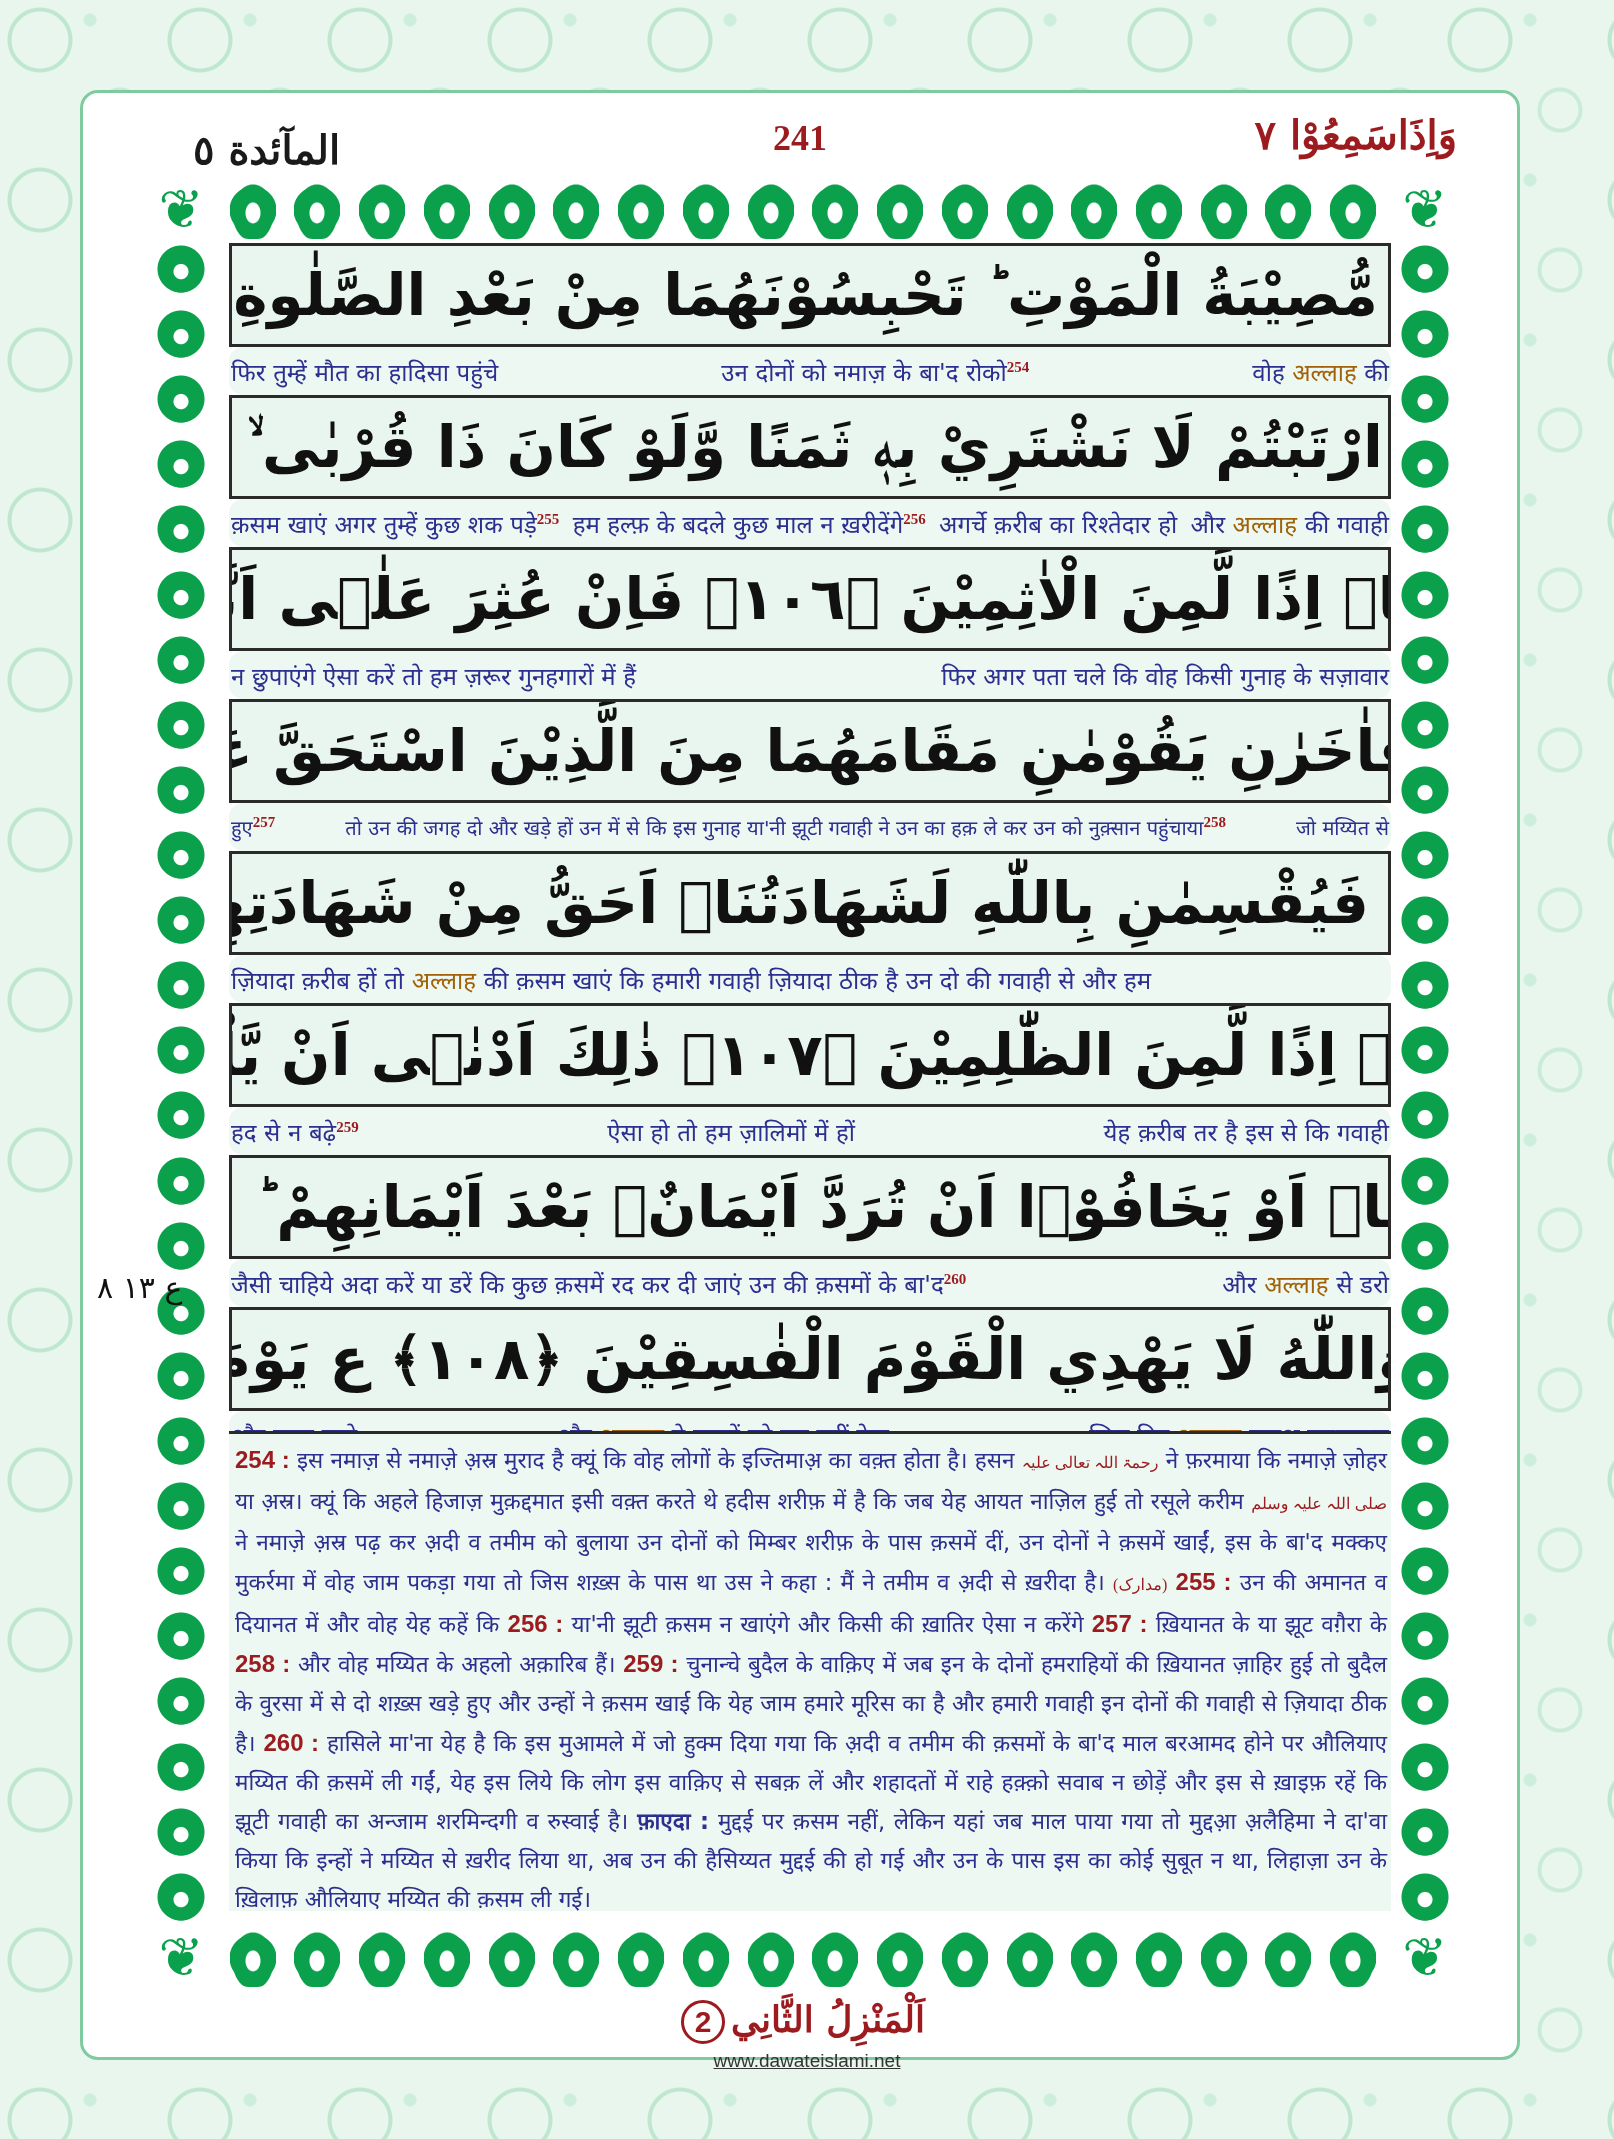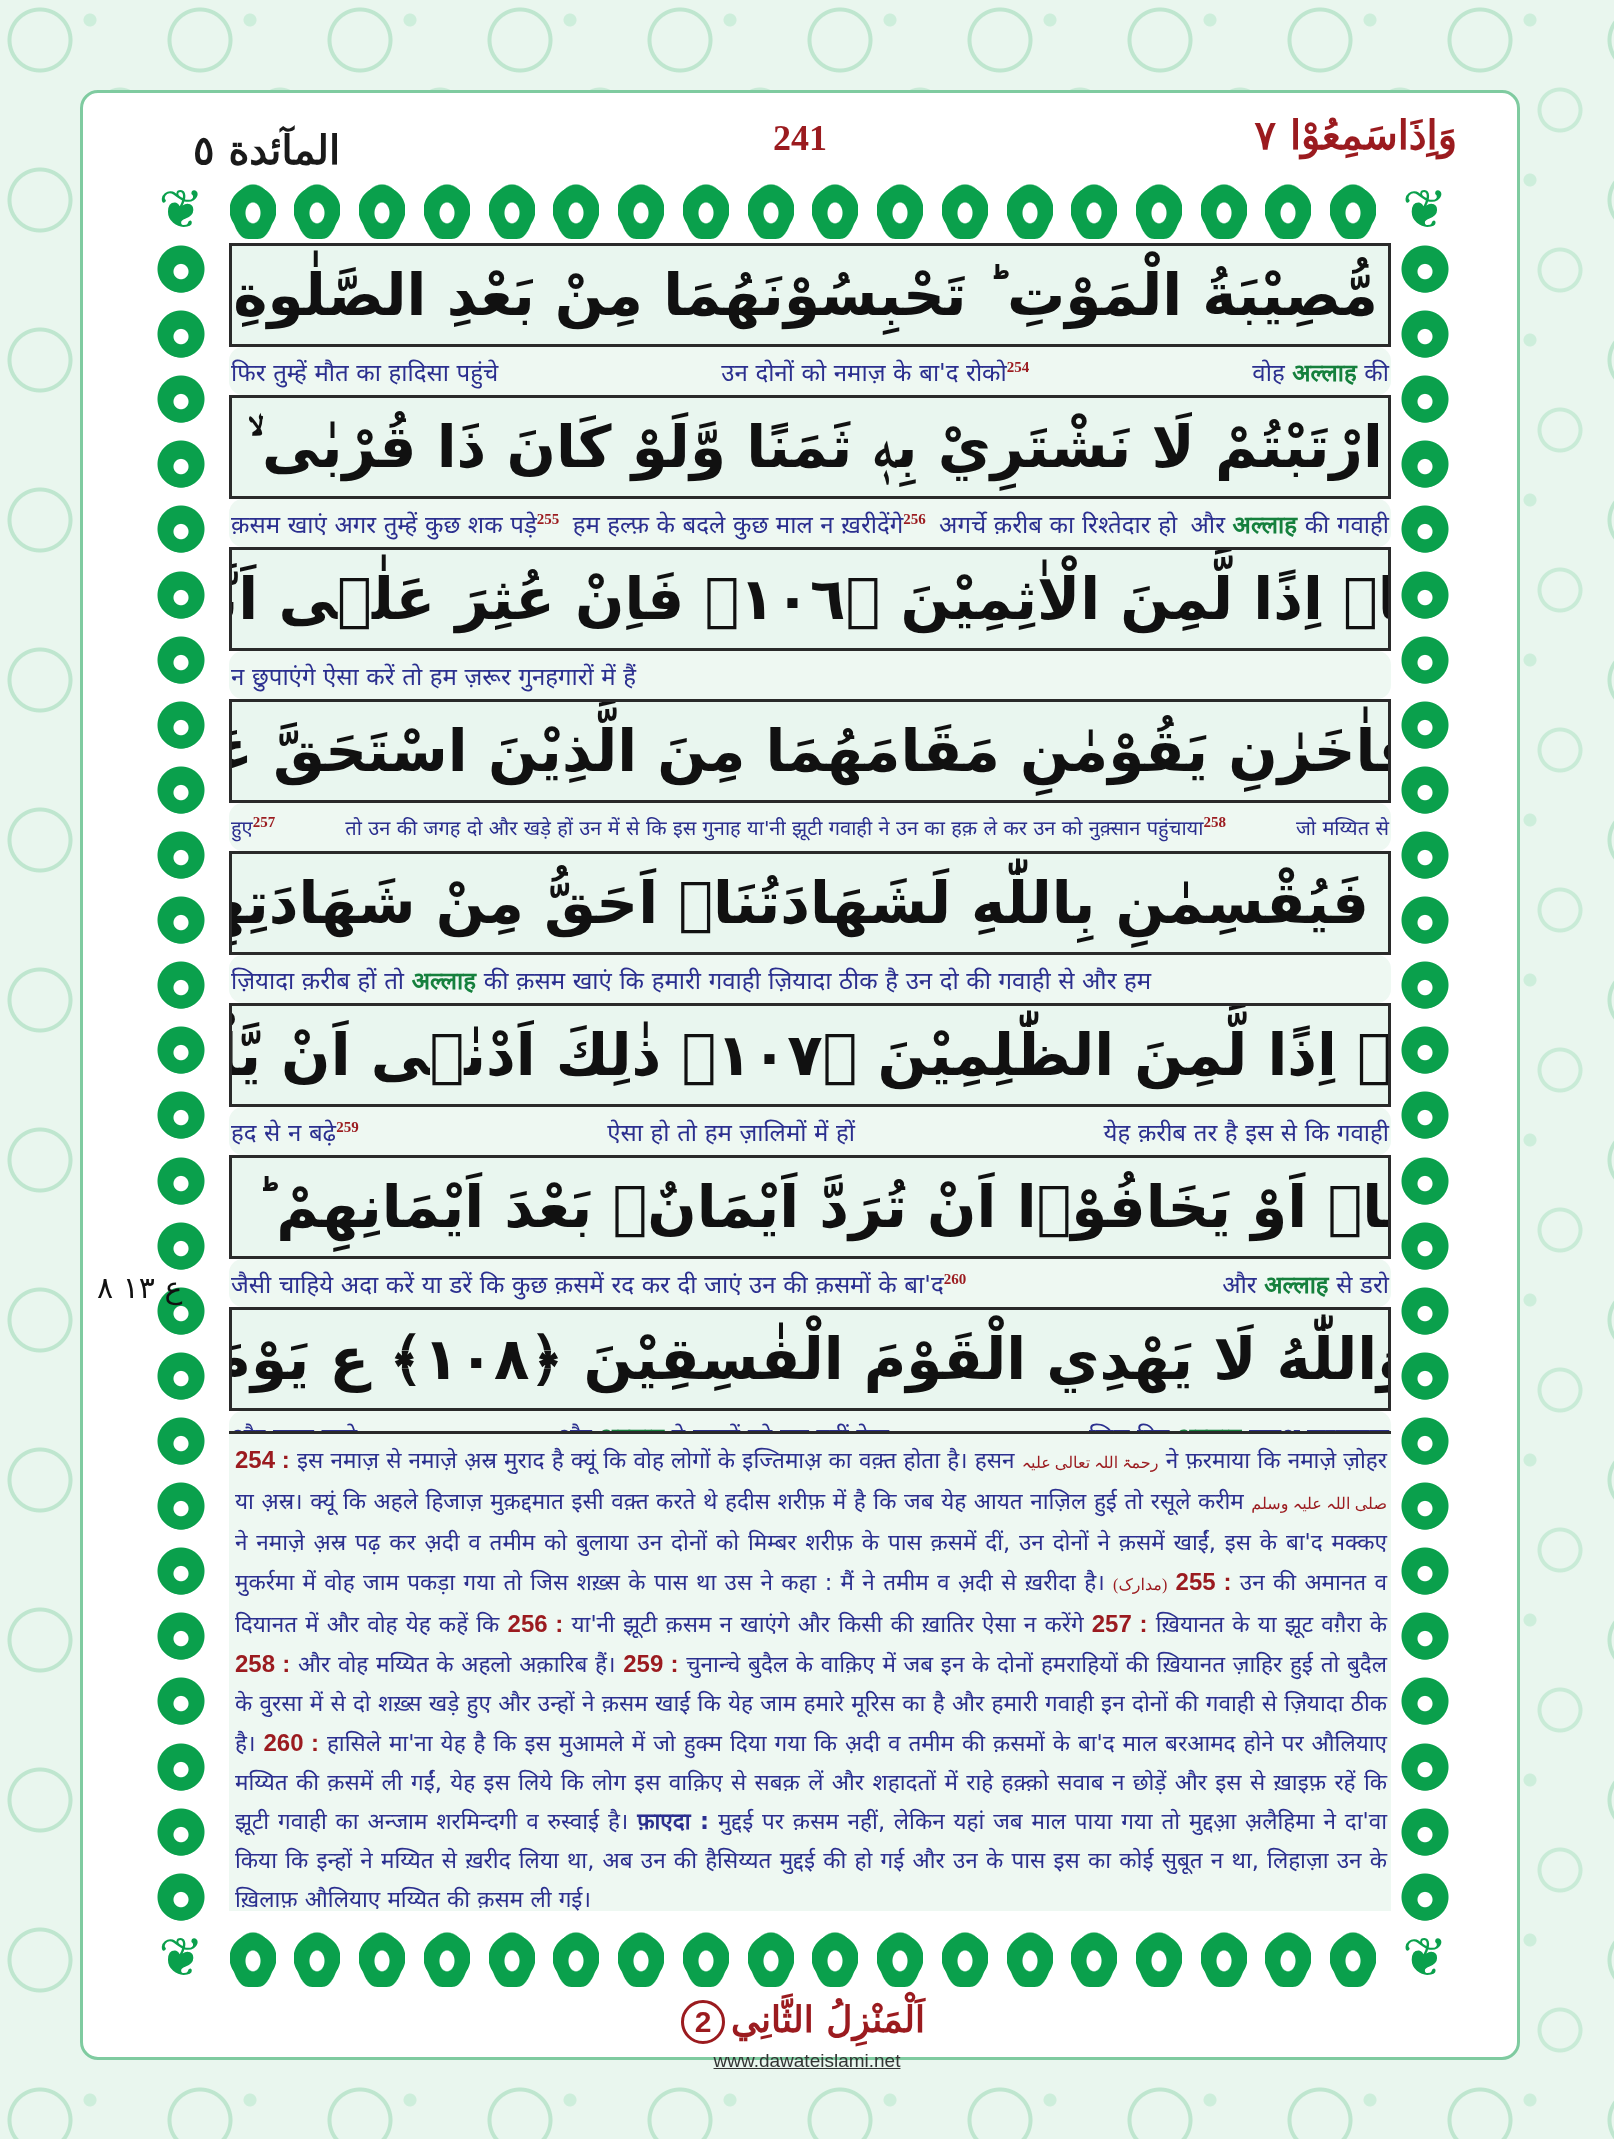--- a/index.html
+++ b/index.html
@@ -48,21 +48,21 @@
     display: flex; align-items: center; justify-content: center;
     font-family: "DejaVu Sans", sans-serif; font-size: 58px; font-weight: bold; color: #111;
     direction: rtl; white-space: nowrap; overflow: hidden;
   }
   .trans-line {
     height: 48px; display: flex; justify-content: space-between; align-items: center;
     font-family: "DejaVu Sans", sans-serif; font-size: 24px; color: #2b2f8f; padding: 0 2px;
     white-space: nowrap; overflow: hidden; background: #eef8f2; border-radius: 14px;
   }
   .trans-line .seg { display: inline-block; }
-  .allah { color: #15803d; font-weight: bold; font-family: "DejaVu Serif", serif; }
+  .allah { color: #a16207; font-weight: normal; font-family: "DejaVu Serif", serif; }
   sup { color: #9b1b1f; font-weight: bold; font-size: 15px; font-family: "Liberation Serif", serif; }
   .verse-row { margin-bottom: 0; }
 
   .ruku-mark { position: absolute; left: 14px; top: 1180px; font-family: "DejaVu Serif", serif; font-size: 30px; color: #111; line-height: 1; }
 
   .commentary {
     position: absolute; left: 146px; top: 1338px; width: 1162px; height: 480px;
     background: #eef8f2; border-top: 3px solid #2a2a2a;
     font-family: "DejaVu Sans", sans-serif; font-size: 22.5px; color: #2b2f8f; line-height: 39px;
     padding: 6px 4px 0 6px; text-align: justify; overflow: hidden;
@@ -218,20 +218,21 @@
         <span class="seg"><span>हम हल्फ़ के बदले कुछ माल न ख़रीदेंगे</span><sup>256</sup></span>
         <span class="seg"><span>अगर्चे क़रीब का रिश्तेदार हो</span></span>
         <span class="seg"><span>और</span> <span class="allah">अल्लाह</span> <span>की गवाही</span></span>
       </div>
     </div>
 
     <div class="verse-row">
       <div class="verse-box">شَهَادَةَ اللّٰهِ اِنَّاۤ اِذًا لَّمِنَ الْاٰثِمِيْنَ ﴿١٠٦﴾ فَاِنْ عُثِرَ عَلٰۤى اَنَّهُمَا اسْتَحَقَّاۤ</div>
       <div class="trans-line">
         <span class="seg">न छुपाएंगे ऐसा करें तो हम ज़रूर गुनहगारों में हैं</span>
+        <span class="seg">फिर अगर पता चले कि वोह किसी गुनाह के सज़ावार</span>
       </div>
     </div>
 
     <div class="verse-row">
       <div class="verse-box">اِثْمًا فَاٰخَرٰنِ يَقُوْمٰنِ مَقَامَهُمَا مِنَ الَّذِيْنَ اسْتَحَقَّ عَلَيْهِمُ</div>
       <div class="trans-line" style="font-size:20px;">
         <span class="seg"><span>हुए</span><sup>257</sup></span>
         <span class="seg"><span>तो उन की जगह दो और खड़े हों उन में से कि इस गुनाह या'नी झूटी गवाही ने उन का हक़ ले कर उन को नुक़्सान पहुंचाया</span><sup>258</sup></span>
         <span class="seg">जो मय्यित से</span>
       </div>

